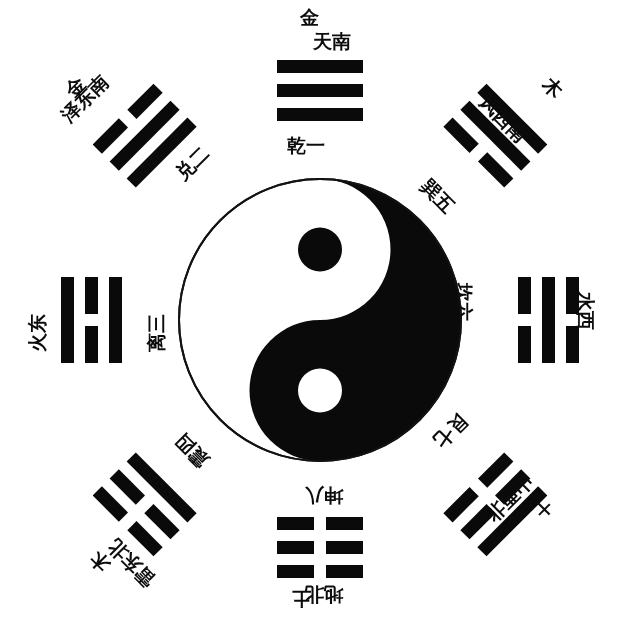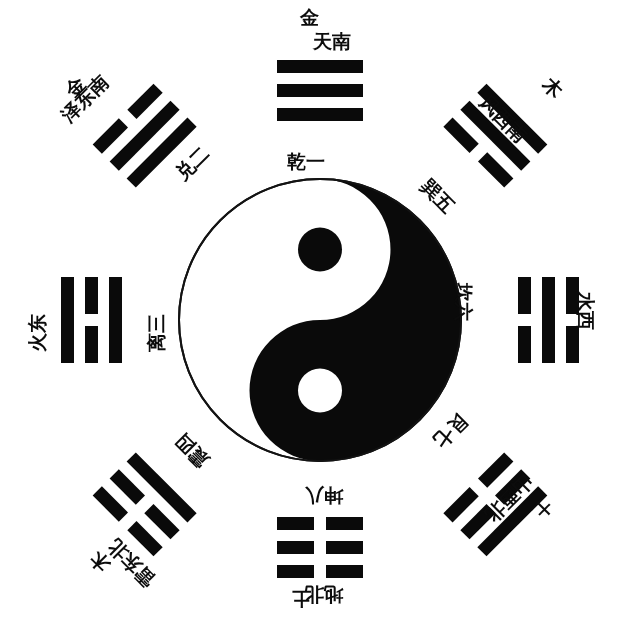--- a/index.html
+++ b/index.html
@@ -111,21 +111,21 @@
           <div class="seg"></div>
         </div>
     </div>
   </div>
   <div class="lbl lbl-element vstack" style="left:300px; top:8px;">
     <span>金</span>
   </div>
   <div class="lbl lbl-attr" style="left:296px; top:32px;margin-left:17px;">
     <span>天南</span>
   </div>
-  <div class="lbl lbl-name" style="left:287px; top:152px;">
+  <div class="lbl lbl-name" style="left:287px; top:136px;">
     <span>乾一</span>
   </div>
 
   <div class="trigram" style="left:452px; top:105px; transform:rotate(45deg);">
     <div class="bars">
       <div class="line solid r0">
           <div class="seg"></div>
         </div>
       <div class="line solid r1">
           <div class="seg"></div>

